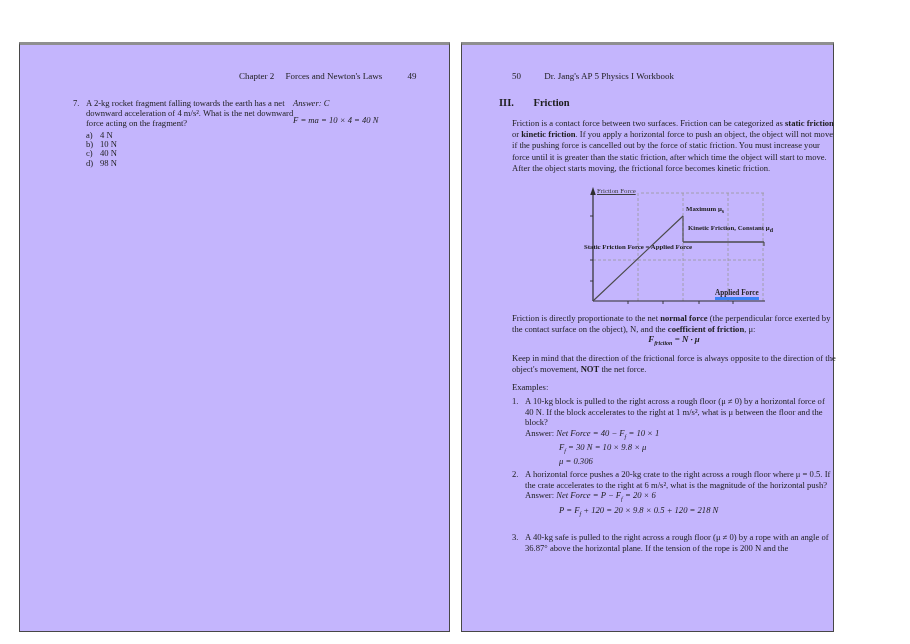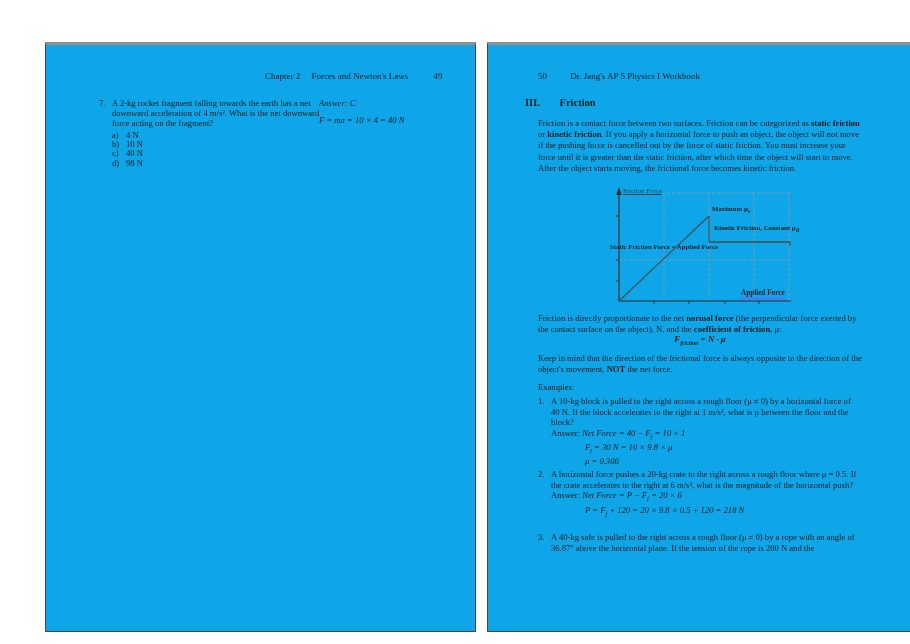--- a/index.html
+++ b/index.html
@@ -1,22 +1,22 @@
 <!DOCTYPE html>
 <html><head>
 <meta charset="utf-8">
 <style>
   * { margin:0; padding:0; box-sizing:border-box; }
   html,body { width:910px; height:644px; background:#ffffff; overflow:hidden; }
   body { font-family:"Liberation Serif","DejaVu Serif",serif; color:#1d1d1d; }
 
-  .page { position:absolute; top:42px; height:590px; background:#0ea5e9;
-          border:1px solid #474747; border-top:3px solid #8f8f8f;margin-left:26px; }
+  .page { position:absolute; top:42px; height:590px; background:#c4b5fd;
+          border:1px solid #474747; border-top:3px solid #8f8f8f; }
   .page-left  { left:19px;  width:431px; }
-  .page-right { left:461px; width:433px; }
+  .page-right { left:461px; width:373px; }
 
   
   .lp-header { position:absolute; left:219px; top:26px; font-size:9px; white-space:nowrap; }
   .lp-header .gap1 { margin-left:9px; }
   .lp-header .gap2 { margin-left:23px; }
 
   .q7 { position:absolute; left:53px; top:53px; width:228px; font-size:8.6px; line-height:10px; }
   .q-row { display:flex; }
   .q-num { width:13px; flex:none; }
   .q-text { width:213px; }

